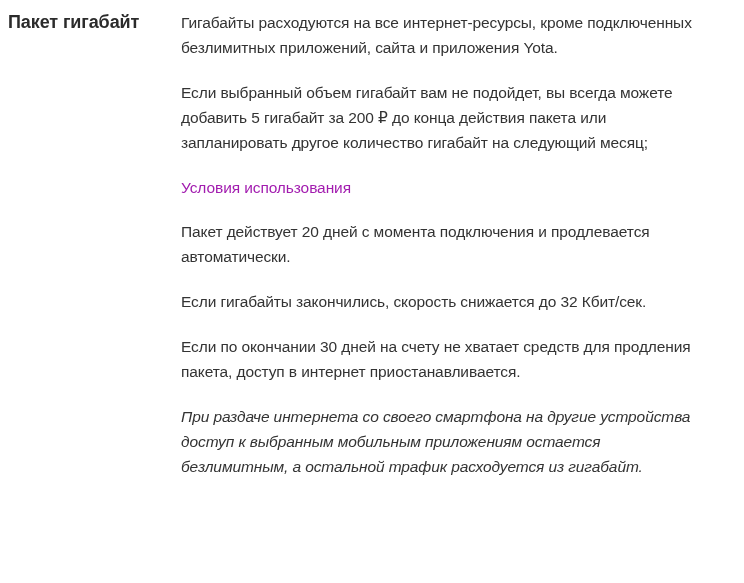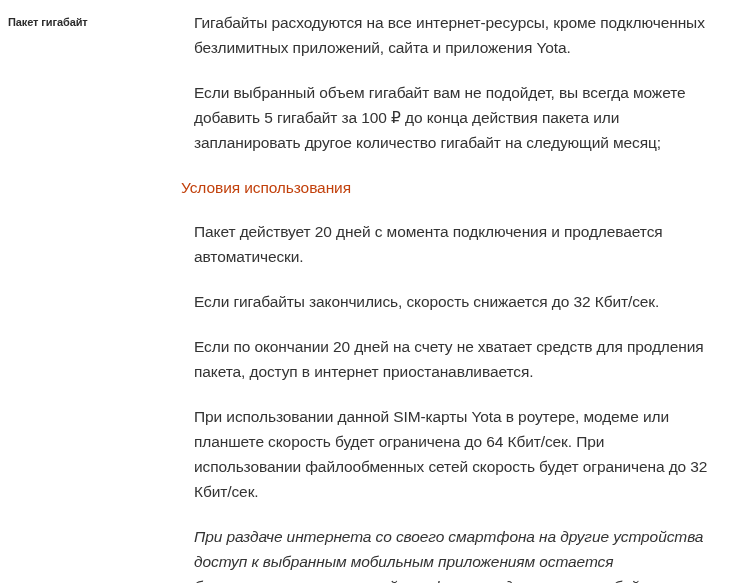--- a/index.html
+++ b/index.html
@@ -14,54 +14,53 @@
     display: flex;
     align-items: flex-start;
     padding: 10px 0 0 8px;
     width: 744px;
   }
   .label-col {
     width: 173px;
     flex: 0 0 173px;
   }
   .row-label {
-    font-size: 11px;
+    font-size: 18px;
     line-height: 25px;
     font-weight: bold;
     color: #2b2b2b;
     letter-spacing: -0.1px;
   }
   .content-col {
     width: 527px;
     flex: 0 0 527px;
     max-width: 527px;
   }
   .content-col p {
     font-size: 15.5px;
     line-height: 25px;
     color: #333333;
     letter-spacing: -0.1px;
-    margin: 0 0 20px 13px;
+    margin: 0 0 20px 0;
   }
   .content-col p.muted-heading {
-    color: #c2410c;
+    color: #a21caf;
     margin: 0 0 19px 0;
   }
   .content-col p:last-child { margin-bottom: 0; font-style: italic; }
 </style>
 </head>
 <body>
 
 <div class="detail-row">
   <div class="label-col">
     <div class="row-label">Пакет гигабайт</div>
   </div>
   <div class="content-col">
     <p>Гигабайты расходуются на все интернет-ресурсы, кроме подключенных безлимитных приложений, сайта и приложения Yota.</p>
-    <p>Если выбранный объем гигабайт вам не подойдет, вы всегда можете добавить 5 гигабайт за 100 ₽ до конца действия пакета или запланировать другое количество гигабайт на следующий месяц;</p>
+    <p>Если выбранный объем гигабайт вам не подойдет, вы всегда можете добавить 5 гигабайт за 200 ₽ до конца действия пакета или запланировать другое количество гигабайт на следующий месяц;</p>
     <p class="muted-heading">Условия использования</p>
     <p>Пакет действует 20 дней с момента подключения и продлевается автоматически.</p>
     <p>Если гигабайты закончились, скорость снижается до 32 Кбит/сек.</p>
-    <p>Если по окончании 20 дней на счету не хватает средств для продления пакета, доступ в интернет приостанавливается.</p>
-    <p>При использовании данной SIM-карты Yota в роутере, модеме или планшете скорость будет ограничена до 64 Кбит/сек. При использовании файлообменных сетей скорость будет ограничена до 32 Кбит/сек.</p>
+    <p>Если по окончании 30 дней на счету не хватает средств для продления пакета, доступ в интернет приостанавливается.</p>
     <p>При раздаче интернета со своего смартфона на другие устройства доступ к выбранным мобильным приложениям остается безлимитным, а остальной трафик расходуется из гигабайт.</p>
   </div>
 </div>
 
 </body></html>

